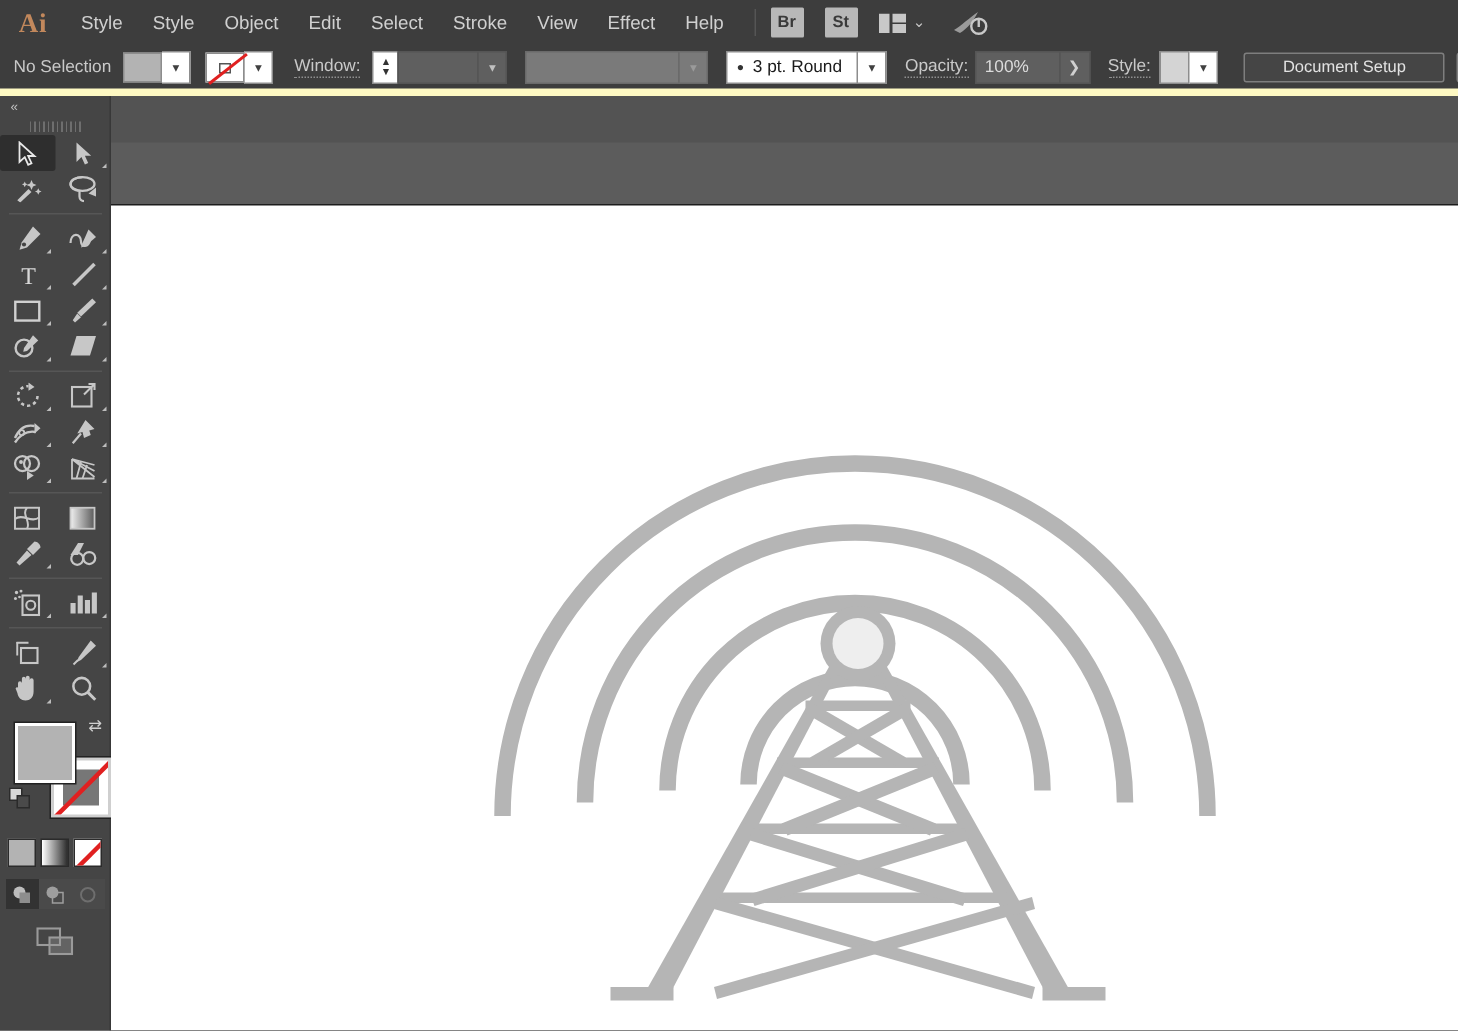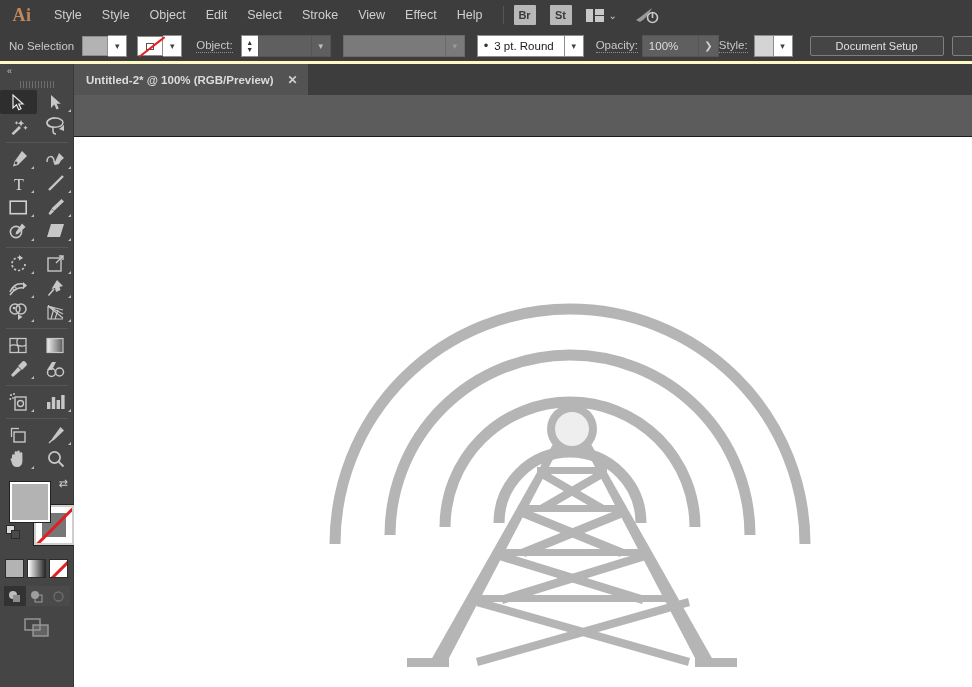--- a/index.html
+++ b/index.html
@@ -33,21 +33,21 @@
     justify-content:center; margin-right:14px; border-radius:1px;
   }
   .layout-icon{ display:flex; align-items:center; gap:5px; margin-right:6px; }
   .chev{ color:#c8c8c8; font-size:10px; }
   .rocket{ margin-left:12px; display:flex; align-items:center; }
 
   
   .controlbar{
     position:absolute; left:0; top:30px; width:972px; height:34px;
     background:#3d3d3d; display:flex; align-items:center;
-    border-bottom:3px solid #fef9c3;
+    border-bottom:5px solid #fef9c3;
   }
   .grip{
     width:9px; height:20px; margin:0 5px 0 4px;
     background:repeating-linear-gradient(to right,#6e6e6e 0 1px,transparent 1px 3px);
   }
   .cb-label{ color:#c9c9c9; font-size:11.5px; white-space:nowrap; }
   .cb-label.dotted{ border-bottom:1px dotted #8f8f8f; padding-bottom:1px; }
   .swatch-box{
     width:26px; height:20px; border:1px solid #8d8d8d; background:#b3b3b3;
     position:relative;
@@ -245,21 +245,21 @@
       <div class="dd-arrow">▾</div>
     </div>
 
     <div style="display:flex;align-items:center;margin-left:10px">
       <div class="swatch-box swatch-none">
           <span class="inner-sq"></span>
         </div>
       <div class="dd-arrow">▾</div>
     </div>
 
-    <div class="cb-label dotted" style="margin-left:14px">Object:</div>
+    <div class="cb-label dotted" style="margin-left:14px">Window:</div>
 
     <div style="display:flex;align-items:center;margin-left:8px">
       <div class="stepper">
           <span>▲</span>
           <span>▼</span>
         </div>
       <div class="field field-dark" style="width:54px"></div>
       <div class="dd-arrow-dark">▾</div>
     </div>
 
@@ -275,38 +275,32 @@
       </div>
       <div class="dd-arrow">▾</div>
     </div>
 
     <div class="cb-label dotted" style="margin-left:12px">Opacity:</div>
     <div style="display:flex;align-items:center;margin-left:4px">
       <div class="field field-dark" style="width:57px">100%</div>
       <div class="opacity-more">❯</div>
     </div>
 
-    <div class="cb-label dotted" style="margin-left:0">Style:</div>
+    <div class="cb-label dotted" style="margin-left:12px">Style:</div>
     <div style="display:flex;align-items:center;margin-left:6px">
       <div class="field" style="width:20px;background:#d4d4d4"></div>
       <div class="dd-arrow">▾</div>
     </div>
 
     <div class="cb-sep" style="margin-left:10px"></div>
     <div class="btn-outline">Document Setup</div>
     <div class="btn-outline" style="margin-left:8px">Preferences</div>
 
   </div>
 
-  <div class="tabbar">
-    <div class="doc-tab">
-      <span class="title">Untitled-2* @ 100% (RGB/Preview)</span>
-      <span class="closex">✕</span>
-    </div>
-  </div>
 
   <div class="toolbar">
     <div class="tb-collapse">«</div>
     <div class="tb-grip">
         <i></i>
       </div>
 
     <div class="tool-grid">
 
       <div class="tool active">

